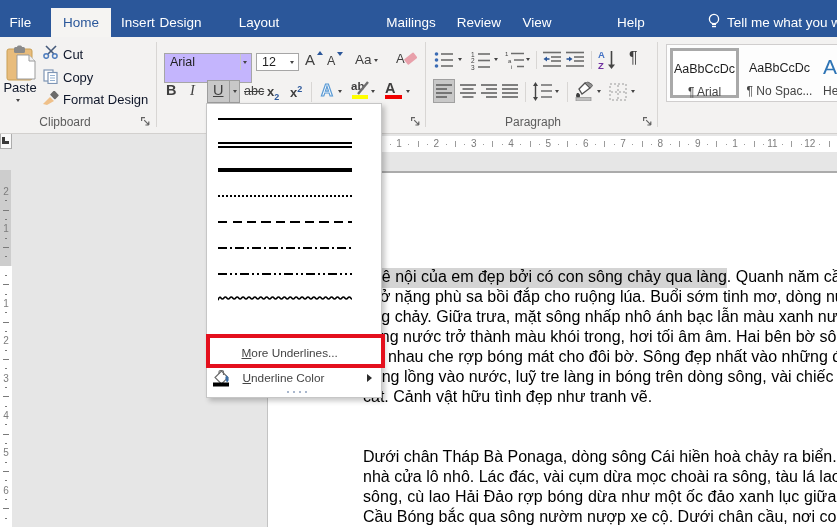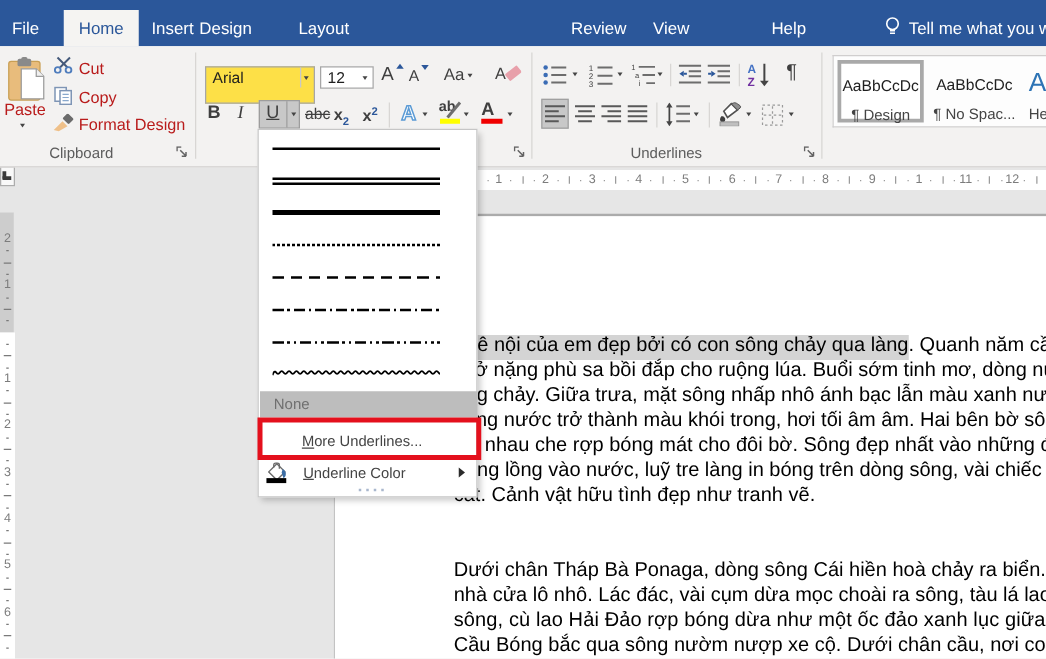--- a/index.html
+++ b/index.html
@@ -11,21 +11,21 @@
   
   #tabbar { left:0; top:0; width:837px; height:37px; background:#2b579a; }
   .tab { position:absolute; top:8px; height:29px; line-height:29px; color:#fff; font-size:13.5px; text-align:center; }
   #hometab { position:absolute; left:51px; top:8px; width:60px; height:29px; background:#f5f4f2; color:#2b579a; font-size:13.5px; text-align:center; line-height:29px; }
 
   
   #ribbon { left:0; top:37px; width:837px; height:97px; background:#f3f2f1; border-bottom:1px solid #d2d0ce; }
   .gsep { position:absolute; width:1px; background:#d8d6d4; top:5px; height:85px; }
   .glabel { position:absolute; font-size:12px; color:#5c5c5c; top:78px; width:120px; text-align:center; }
   .launch { position:absolute; top:80px; width:10px; height:10px; }
-  .btxt { position:absolute; font-size:12.5px; color:#b91c1c; }
+  .btxt { position:absolute; font-size:12.5px; color:#0f172a; }
 
   
   #hruler { left:268px; top:136px; width:569px; height:16px; background:#ffffff; }
   .rnum { position:absolute; top:2px; font-size:10px; color:#7c7c7c; transform:translateX(-50%); }
   .rtick { position:absolute; top:5px; width:1px; height:6px; background:#9c9c9c; }
   .rdot { position:absolute; top:8px; width:1px; height:1px; background:#9c9c9c; }
 
   
   #docarea { left:0; top:134px; width:837px; height:393px; background:#e6e6e6; }
   #page { position:absolute; left:267px; top:39px; width:570px; height:354px; background:#fff; border-left:1px solid #c3c3c3; }
@@ -169,37 +169,38 @@
     <div style="position:absolute;left:1px;top:7px;width:7px;height:2.5px;background:#3a3a3a;"></div>
     <div style="position:absolute;left:1px;top:3px;width:2.5px;height:6px;background:#3a3a3a;"></div>
   </div>
 
   <div class="abs" id="tabbar">
     <div class="tab" style="left:0px;width:41px;">File</div>
     <div id="hometab">Home</div>
     <div class="tab" style="left:114px;width:48px;">Insert</div>
     <div class="tab" style="left:152px;width:57px;">Design</div>
     <div class="tab" style="left:231px;width:56px;">Layout</div>
+    <div class="tab" style="left:378px;width:66px;">Mailings</div>
     <div class="tab" style="left:450px;width:58px;">Review</div>
     <div class="tab" style="left:514px;width:46px;">View</div>
     <div class="tab" style="left:609px;width:44px;">Help</div>
     <div class="tab" style="left:727px;width:120px;text-align:left;">Tell me what you w</div>
     <svg style="position:absolute;left:706px;top:12px;" width="16" height="18" viewBox="0 0 16 18">
       <circle cx="8" cy="7" r="4.6" fill="none" stroke="#fff" stroke-width="1.3"></circle>
       <rect x="6" y="12" width="4" height="1.2" fill="#fff"></rect>
       <rect x="6" y="14" width="4" height="1.2" fill="#fff"></rect>
     </svg>
   </div>
 
   <div class="abs" id="ribbon">
     <div class="gsep" style="left:156px;"></div>
     <div class="gsep" style="left:425px;"></div>
     <div class="gsep" style="left:657px;"></div>
     <div class="glabel" style="left:5px;">Clipboard</div>
-    <div class="glabel" style="left:473px;">Underlines</div>
+    <div class="glabel" style="left:473px;">Paragraph</div>
     <div id="icons">
 
       <svg style="position:absolute;left:4px;top:8px;" width="36" height="38" viewBox="0 0 36 38">
         <rect x="3" y="4" width="25" height="31" rx="2" fill="#e8bc7c" stroke="#c99f54" stroke-width="1"></rect>
         <rect x="10" y="2" width="11" height="6" rx="1.5" fill="#8a8a8a"></rect>
         <rect x="13" y="0.5" width="5" height="3" rx="1.5" fill="#8a8a8a"></rect>
         <path d="M13,10 h12 l6,6 v18 h-18 z" fill="#fff" stroke="#9b9b9b" stroke-width="1"></path>
         <path d="M25,10 v6 h6" fill="#f0f0f0" stroke="#9b9b9b" stroke-width="1"></path>
       </svg>
       <div class="btxt" style="left:0px;top:43px;width:40px;text-align:center;font-size:13px;">Paste</div>
@@ -222,21 +223,21 @@
       <svg style="position:absolute;left:42px;top:54px;" width="18" height="15" viewBox="0 0 18 15">
         <path d="M1,13 L8,6 L12,10 L5,14 Z" fill="#efc089"></path>
         <rect x="9" y="1" width="7" height="6" rx="1" transform="rotate(45 12.5 4)" fill="#6b6b6b"></rect>
       </svg>
       <div class="btxt" style="left:63px;top:55px;font-size:13px;">Format Design</div>
       <svg class="launch" style="left:141px;" width="10" height="10" viewBox="0 0 10 10">
         <path d="M0.6,4 v-3.4 h3.4" stroke="#636363" stroke-width="1.2" fill="none"></path>
         <path d="M3.2,3.2 L7.6,7.6 M7.8,8 v-3.4 M7.8,8 h-3.4" stroke="#636363" stroke-width="1.2" fill="none"></path>
       </svg>
 
-      <div style="position:absolute;left:164px;top:16px;width:88px;height:30px;background:#fde047;border:1px solid #a6a6a6;">
+      <div style="position:absolute;left:164px;top:16px;width:88px;height:30px;background:#c4b5fd;border:1px solid #a6a6a6;">
         <div style="position:absolute;left:5px;top:1px;font-size:12.5px;color:#1e1e1e;">Arial</div>
         <div style="position:absolute;right:0;top:0;width:11px;height:16px;border-left:1px solid #c8c8c8;"></div>
         <div style="position:absolute;right:4px;top:6.5px;width:0;height:0;border-top:3.6px solid #444;border-left:2.8px solid transparent;border-right:2.8px solid transparent;"></div>
       </div>
       <div style="position:absolute;left:256px;top:16px;width:43px;height:18px;background:#fff;border:1px solid #a6a6a6;">
         <div style="position:absolute;left:5px;top:1px;font-size:12.5px;color:#1e1e1e;">12</div>
         <div style="position:absolute;right:4px;top:6.5px;width:0;height:0;border-top:3.6px solid #444;border-left:2.8px solid transparent;border-right:2.8px solid transparent;"></div>
       </div>
       <div class="btxt" style="left:305px;top:14px;font-size:15px;color:#3f3f3f;">A</div>
       <div style="position:absolute;left:317px;top:14px;width:0;height:0;border-bottom:4.5px solid #2b579a;border-left:3.2px solid transparent;border-right:3.2px solid transparent;"></div>
@@ -381,21 +382,21 @@
       </svg>
       <div style="position:absolute;left:631px;top:53px;width:0;height:0;border-top:3.6px solid #444;border-left:2.8px solid transparent;border-right:2.8px solid transparent;"></div>
       <svg class="launch" style="left:643px;" width="10" height="10" viewBox="0 0 10 10">
         <path d="M0.6,4 v-3.4 h3.4" stroke="#636363" stroke-width="1.2" fill="none"></path>
         <path d="M3.2,3.2 L7.6,7.6 M7.8,8 v-3.4 M7.8,8 h-3.4" stroke="#636363" stroke-width="1.2" fill="none"></path>
       </svg>
 
       <div style="position:absolute;left:666px;top:7px;width:171px;height:58px;background:#fdfdfd;border:1px solid #d0cece;border-right:none;">
         <div style="position:absolute;left:3px;top:3px;width:69px;height:50px;background:#fff;border:3px solid #a9a9a9;">
           <div style="position:absolute;left:0;top:11px;width:63px;text-align:center;font-size:12.5px;color:#1e1e1e;white-space:nowrap;">AaBbCcDc</div>
-          <div style="position:absolute;left:0;top:34px;width:63px;text-align:center;font-size:12px;color:#444;white-space:nowrap;">¶ Design</div>
+          <div style="position:absolute;left:0;top:34px;width:63px;text-align:center;font-size:12px;color:#444;white-space:nowrap;">¶ Arial</div>
         </div>
         <div style="position:absolute;left:78px;top:6px;width:69px;height:44px;">
           <div style="position:absolute;left:0;top:10px;width:69px;text-align:center;font-size:12.5px;color:#1e1e1e;white-space:nowrap;">AaBbCcDc</div>
           <div style="position:absolute;left:0;top:33px;width:69px;text-align:center;font-size:12px;color:#444;white-space:nowrap;">¶ No Spac...</div>
         </div>
         <div style="position:absolute;left:152px;top:6px;width:60px;height:44px;">
           <div style="position:absolute;left:4px;top:4px;font-size:21px;color:#2e74b5;">Aa</div>
           <div style="position:absolute;left:4px;top:33px;font-size:12px;color:#444;">Hea</div>
         </div>
       </div>
@@ -407,21 +408,20 @@
     <div class="uline" style="top:38px;height:1.8px;background:#000;"></div>
     <div class="uline" style="top:42px;height:1.8px;background:#000;"></div>
     <div class="uline" style="top:64px;height:3.5px;background:#000;"></div>
     <div class="uline" style="top:91px;height:2px;background:repeating-linear-gradient(90deg,#000 0 1.8px,transparent 1.8px 4.0px);"></div>
     <div class="uline" style="top:117px;height:2px;background:repeating-linear-gradient(90deg,#000 0 9px,transparent 9px 14.5px);"></div>
     <div class="uline" style="top:143px;height:2px;background:repeating-linear-gradient(90deg,#000 0 9px,transparent 9px 12px,#000 12px 14px,transparent 14px 17px);"></div>
     <div class="uline" style="top:169px;height:2px;background:repeating-linear-gradient(90deg,#000 0 9px,transparent 9px 12px,#000 12px 14px,transparent 14px 17px,#000 17px 19px,transparent 19px 22px);"></div>
     <svg class="uline" style="top:191px;" width="134" height="8" viewBox="0 0 134 8">
       <path d="M0,5.2 Q1.48,0.8 2.95,3.0 T5.90,3.0 T8.85,3.0 T11.80,3.0 T14.75,3.0 T17.70,3.0 T20.65,3.0 T23.60,3.0 T26.55,3.0 T29.50,3.0 T32.45,3.0 T35.40,3.0 T38.35,3.0 T41.30,3.0 T44.25,3.0 T47.20,3.0 T50.15,3.0 T53.10,3.0 T56.05,3.0 T59.00,3.0 T61.95,3.0 T64.90,3.0 T67.85,3.0 T70.80,3.0 T73.75,3.0 T76.70,3.0 T79.65,3.0 T82.60,3.0 T85.55,3.0 T88.50,3.0 T91.45,3.0 T94.40,3.0 T97.35,3.0 T100.30,3.0 T103.25,3.0 T106.20,3.0 T109.15,3.0 T112.10,3.0 T115.05,3.0 T118.00,3.0 T120.95,3.0 T123.90,3.0 T126.85,3.0 T129.80,3.0 T132.75,3.0 T135.70,3.0" fill="none" stroke="#000" stroke-width="1.5"></path>
     </svg>
-    <div id="nonerow">None</div>
     <div id="moretxt"><span class="acc">M</span>ore Underlines...</div>
     <div id="uctxt"><span class="acc">U</span>nderline Color</div>
     <svg style="position:absolute;left:6px;top:265px;" width="18" height="18" viewBox="0 0 18 18">
       <path d="M2,8.5 L8.5,2 L15,8.5 L8.5,15 Z" fill="#fff" stroke="#6a6a6a" stroke-width="1.1"></path>
       <path d="M6,5 v-2.2 q0,-1.3 1.5,-1.3 h1.5 q1.5,0 1.5,1.3 V6" fill="none" stroke="#6a6a6a" stroke-width="1.1"></path>
       <path d="M13.2,6.2 q3,1.8 2.4,5 q-0.3,1.6 -1.8,2.3 q-0.9,-2.5 -1.5,-4.5 Z" fill="#3c6ea5"></path>
       <rect x="0" y="13.5" width="16" height="4" fill="#000"></rect>
     </svg>
     <div style="position:absolute;left:160px;top:270px;width:0;height:0;border-left:5px solid #2b2b2b;border-top:4px solid transparent;border-bottom:4px solid transparent;"></div>
     <div style="position:absolute;left:80px;top:287px;width:2px;height:2px;background:#a9b7cd;"></div>

